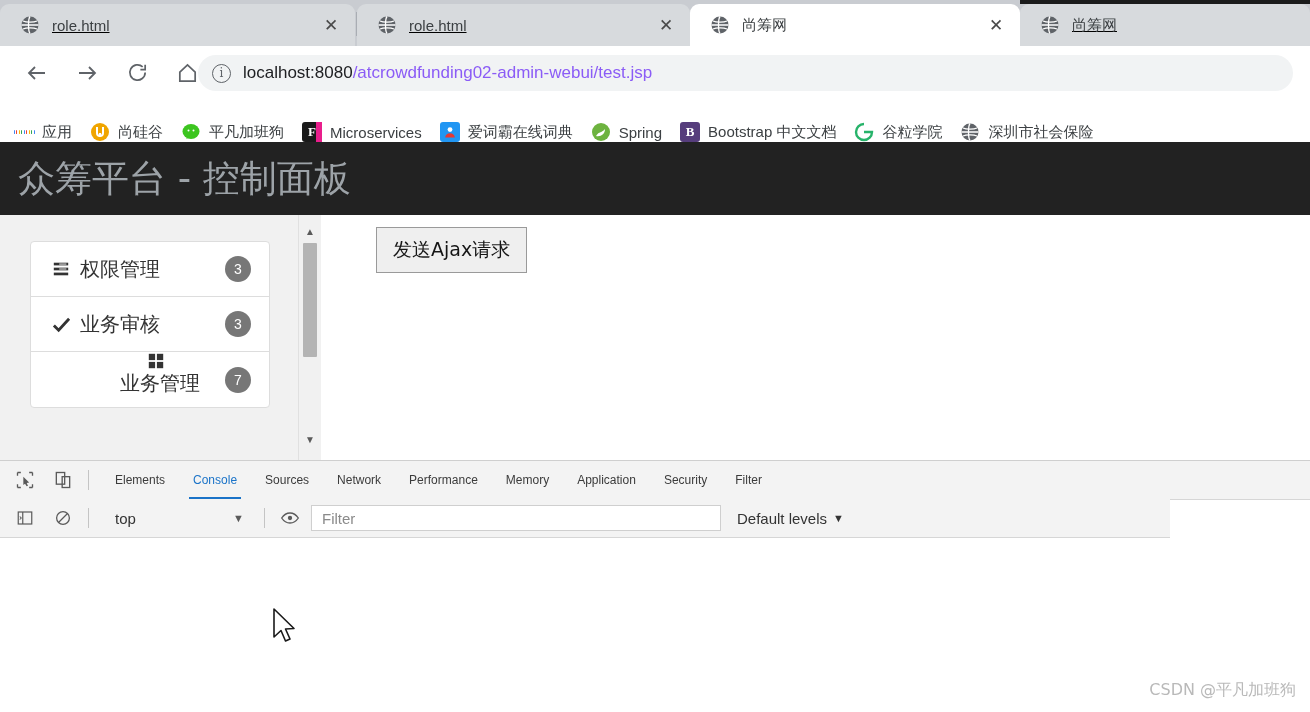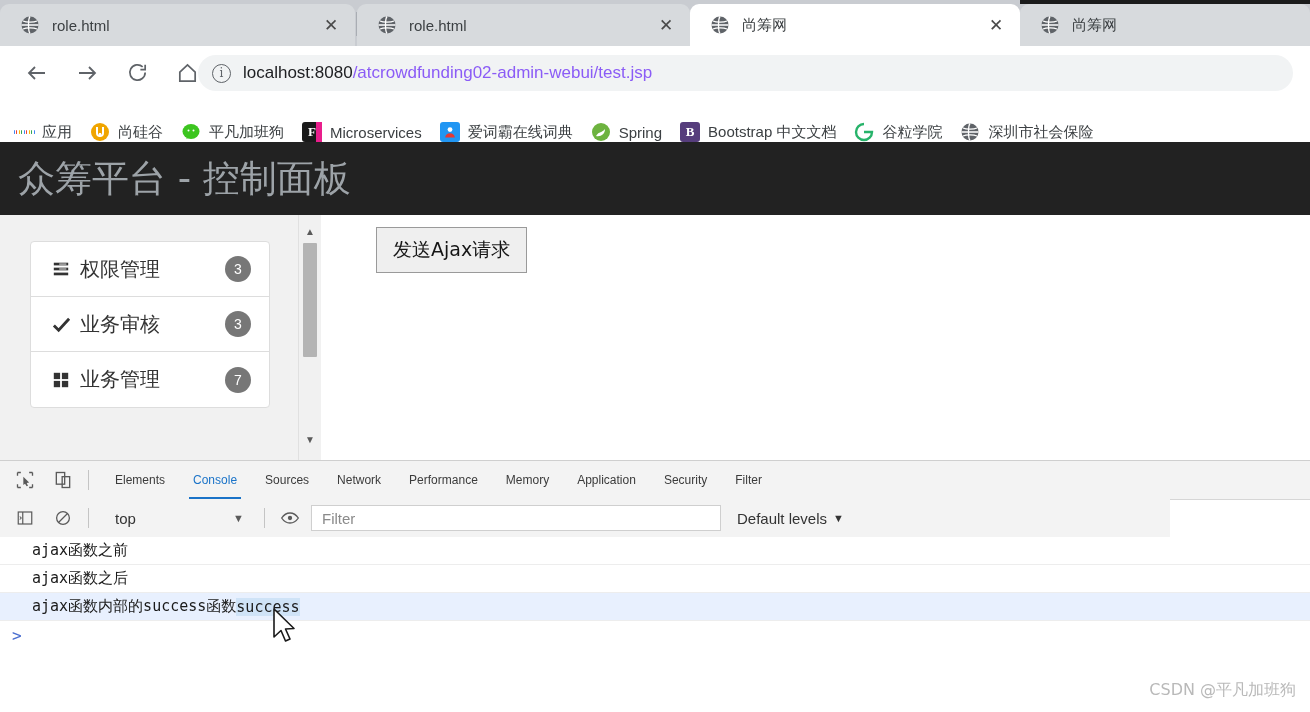--- a/index.html
+++ b/index.html
@@ -20,21 +20,21 @@
     position: absolute; top: 0; left: 1020px; width: 290px; height: 4px;
     background: #1b1b1b;
   }
   .tab {
     position: absolute; top: 4px; height: 42px;
     border-radius: 9px 9px 0 0;
     display: flex; align-items: center;
     box-sizing: border-box;
     padding-left: 20px;
   }
-  .tab.inactive { background: #d7dadd; }
+  .tab.inactive { background: #d7dadd; text-decoration: underline; }
   .tab.active { background: #ffffff; }
   .tab .favicon {
     width: 20px; height: 20px; margin-right: 12px;
     flex: 0 0 auto;
   }
   .tab .title {
     font-size: 15px; color: #3c4043; white-space: nowrap;
     overflow: hidden; text-overflow: ellipsis;
   }
   .tab .tabclose {
@@ -123,21 +123,21 @@
     position: absolute; top: 26px; left: 30px; width: 238px;
     background: #ffffff;
     border: 1px solid #dddddd; border-radius: 4px;
     overflow: hidden;
   }
   .side-item {
     position: relative; height: 55px; box-sizing: border-box;
     border-bottom: 1px solid #dddddd;
     display: flex; align-items: center; padding-left: 20px;
   }
-  .side-item:last-child { border-bottom: none; }
+  .side-item:last-child { border-bottom: none; flex-direction: column; }
   .side-item .si-icon {
     width: 20px; margin-right: 9px; flex: 0 0 auto;
     display: flex; align-items: center; justify-content: center;
     color: #333;
   }
   .side-item .si-label {
     font-size: 20px; color: #333333;
     font-family: "DejaVu Sans", sans-serif; white-space: nowrap;
   }
   .side-item.active .si-label { color: #4a7fb5; }
@@ -580,35 +580,20 @@
       <div class="filter-input">
         <span>Filter</span>
       </div>
 
       <div class="levels">
         <span>Default levels</span>
         <span style="margin-left:6px;font-size:11px;">▼</span>
       </div>
     </div>
 
-    <div class="console-body">
-      <div class="log-row">
-        <span>ajax函数之前</span>
-      </div>
-      <div class="log-row">
-        <span>ajax函数之后</span>
-      </div>
-      <div class="log-row highlight">
-        <span>ajax函数内部的success函数</span>
-          <span class="sel">success</span>
-      </div>
-      <div class="prompt-row">
-        <span>&gt;</span>
-      </div>
-    </div>
 
     <div class="watermark">CSDN @平凡加班狗</div>
   </div>
 
   <div class="cursor">
     <svg viewBox="0 0 26 40" width="26" height="40">
       <path d="M2 2 L2 30 L9 23.5 L13.5 34 L18 32 L13.5 22 L22 21.5 Z" fill="#ffffff" stroke="#1a1a1a" stroke-width="1.6" stroke-linejoin="round"></path>
     </svg>
   </div>
 

